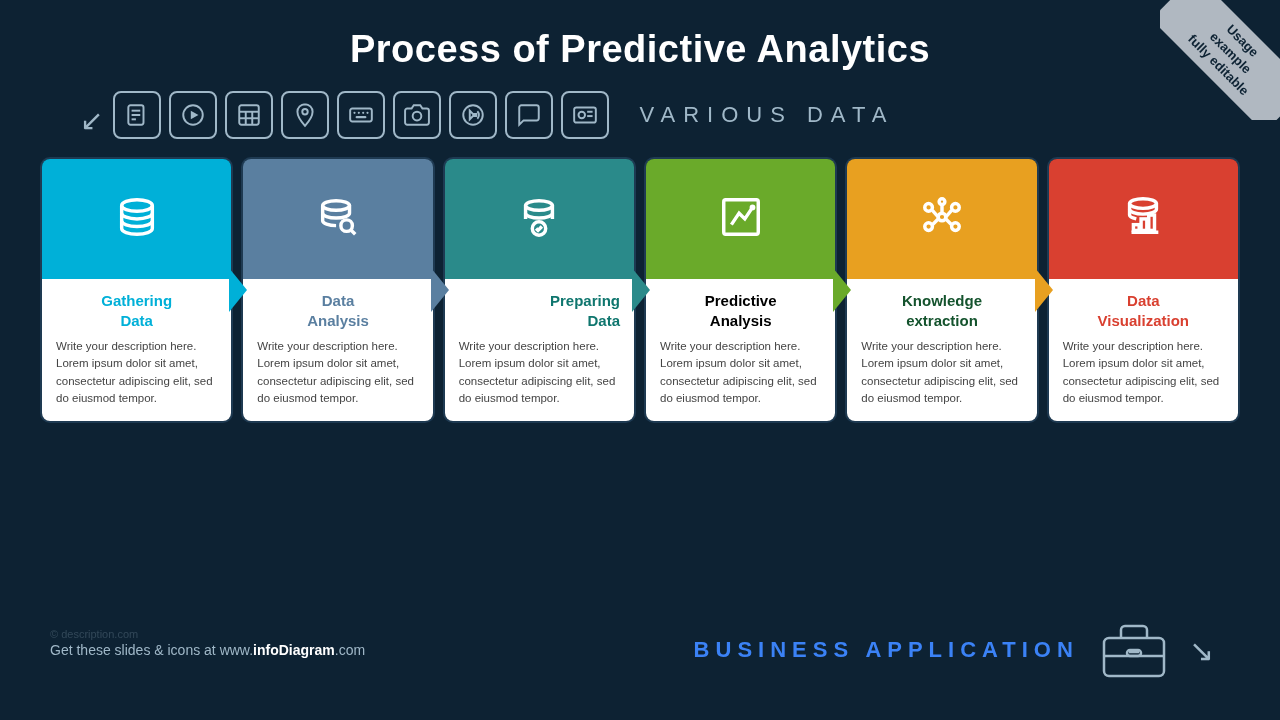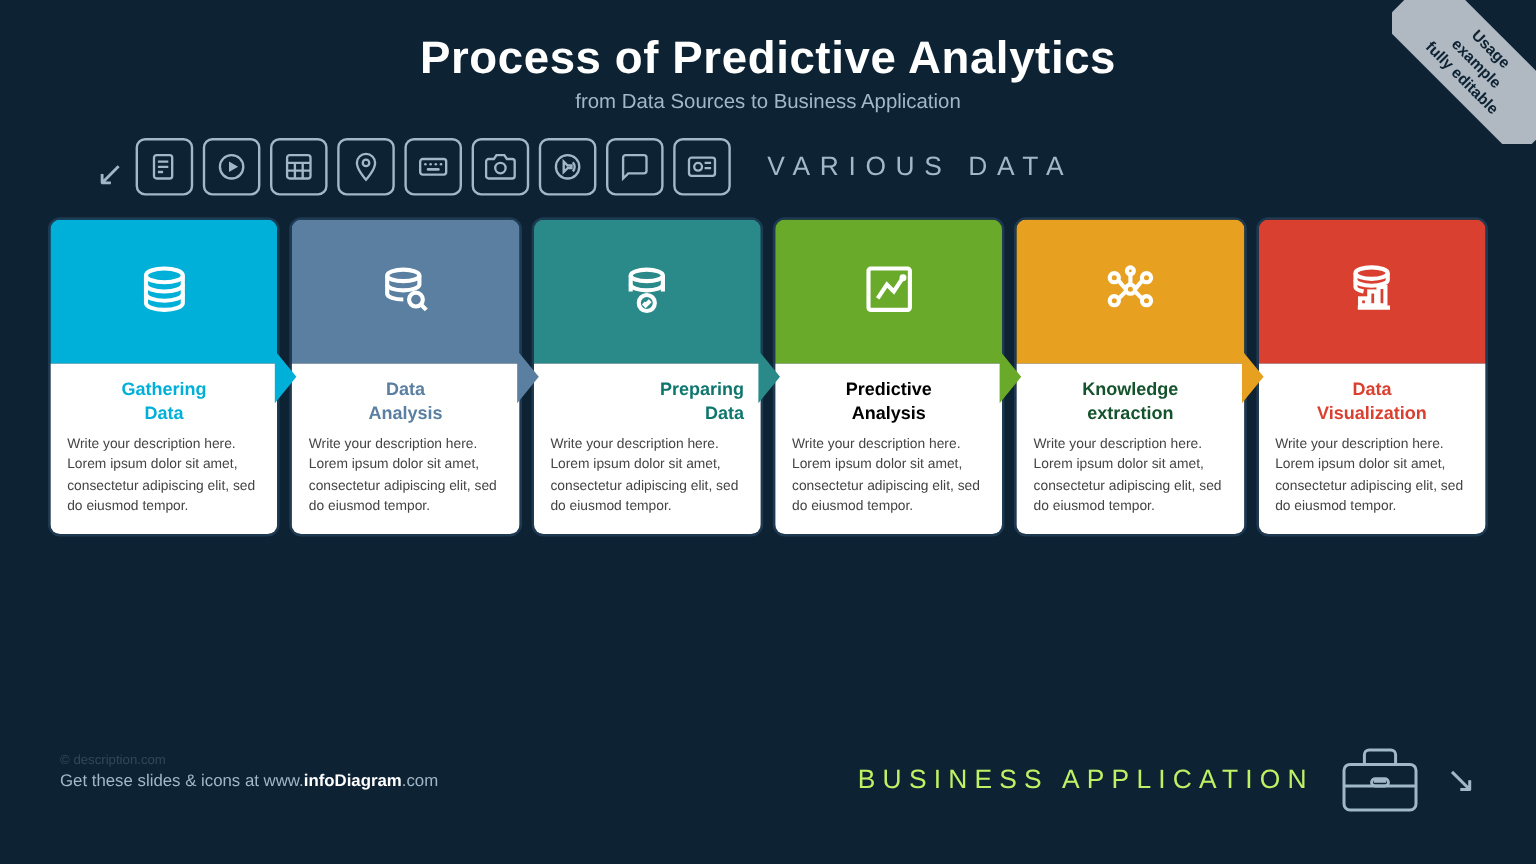--- a/index.html
+++ b/index.html
@@ -190,21 +190,21 @@
     .chevron-steelblue { border-left: 18px solid #5a7fa0; }
     .chevron-teal { border-left: 18px solid #2a8a8a; }
     .chevron-green { border-left: 18px solid #6aaa2a; }
     .chevron-orange { border-left: 18px solid #e8a020; }
 
     
     .bottom-section {
       position: absolute;
       bottom: 38px;
       left: 0;
-      right: 0;
+      right: 16px;
       display: flex;
       align-items: center;
       justify-content: space-between;
       padding: 0 50px;
     }
 
     .footer-text {
       color: #a0b8c8;
       font-size: 14px;
     }
@@ -213,24 +213,24 @@
       font-weight: 700;
     }
 
     .business-app-section {
       display: flex;
       align-items: center;
       gap: 20px;
     }
 
     .business-app-label {
-      color: #bef264;
+      color: #3b82f6;
       font-size: 22px;
       letter-spacing: 6px;
-      font-weight: 400;
+      font-weight: 700;
     }
 
     
     .svg-icon svg {
       width: 46px;
       height: 46px;
       fill: none;
       stroke: #ffffff;
       stroke-width: 1.8;
     }
@@ -255,21 +255,20 @@
 <body>
 
 <div class="ribbon">
   <div class="ribbon-inner">
     Usage<br>example<br>fully editable
   </div>
 </div>
 
 <div class="header">
   <h1>Process of Predictive Analytics</h1>
-  <p>from Data Sources to Business  Application</p>
 </div>
 
 <div class="various-data-section">
   <div class="arrow-curve">↙</div>
   <div class="icons-row">
 
     <div class="data-icon-box data-icon-svg">
       <svg viewBox="0 0 24 24">
           <rect x="4" y="3" width="14" height="18" rx="2"></rect>
           <line x1="7" y1="8" x2="15" y2="8"></line>

